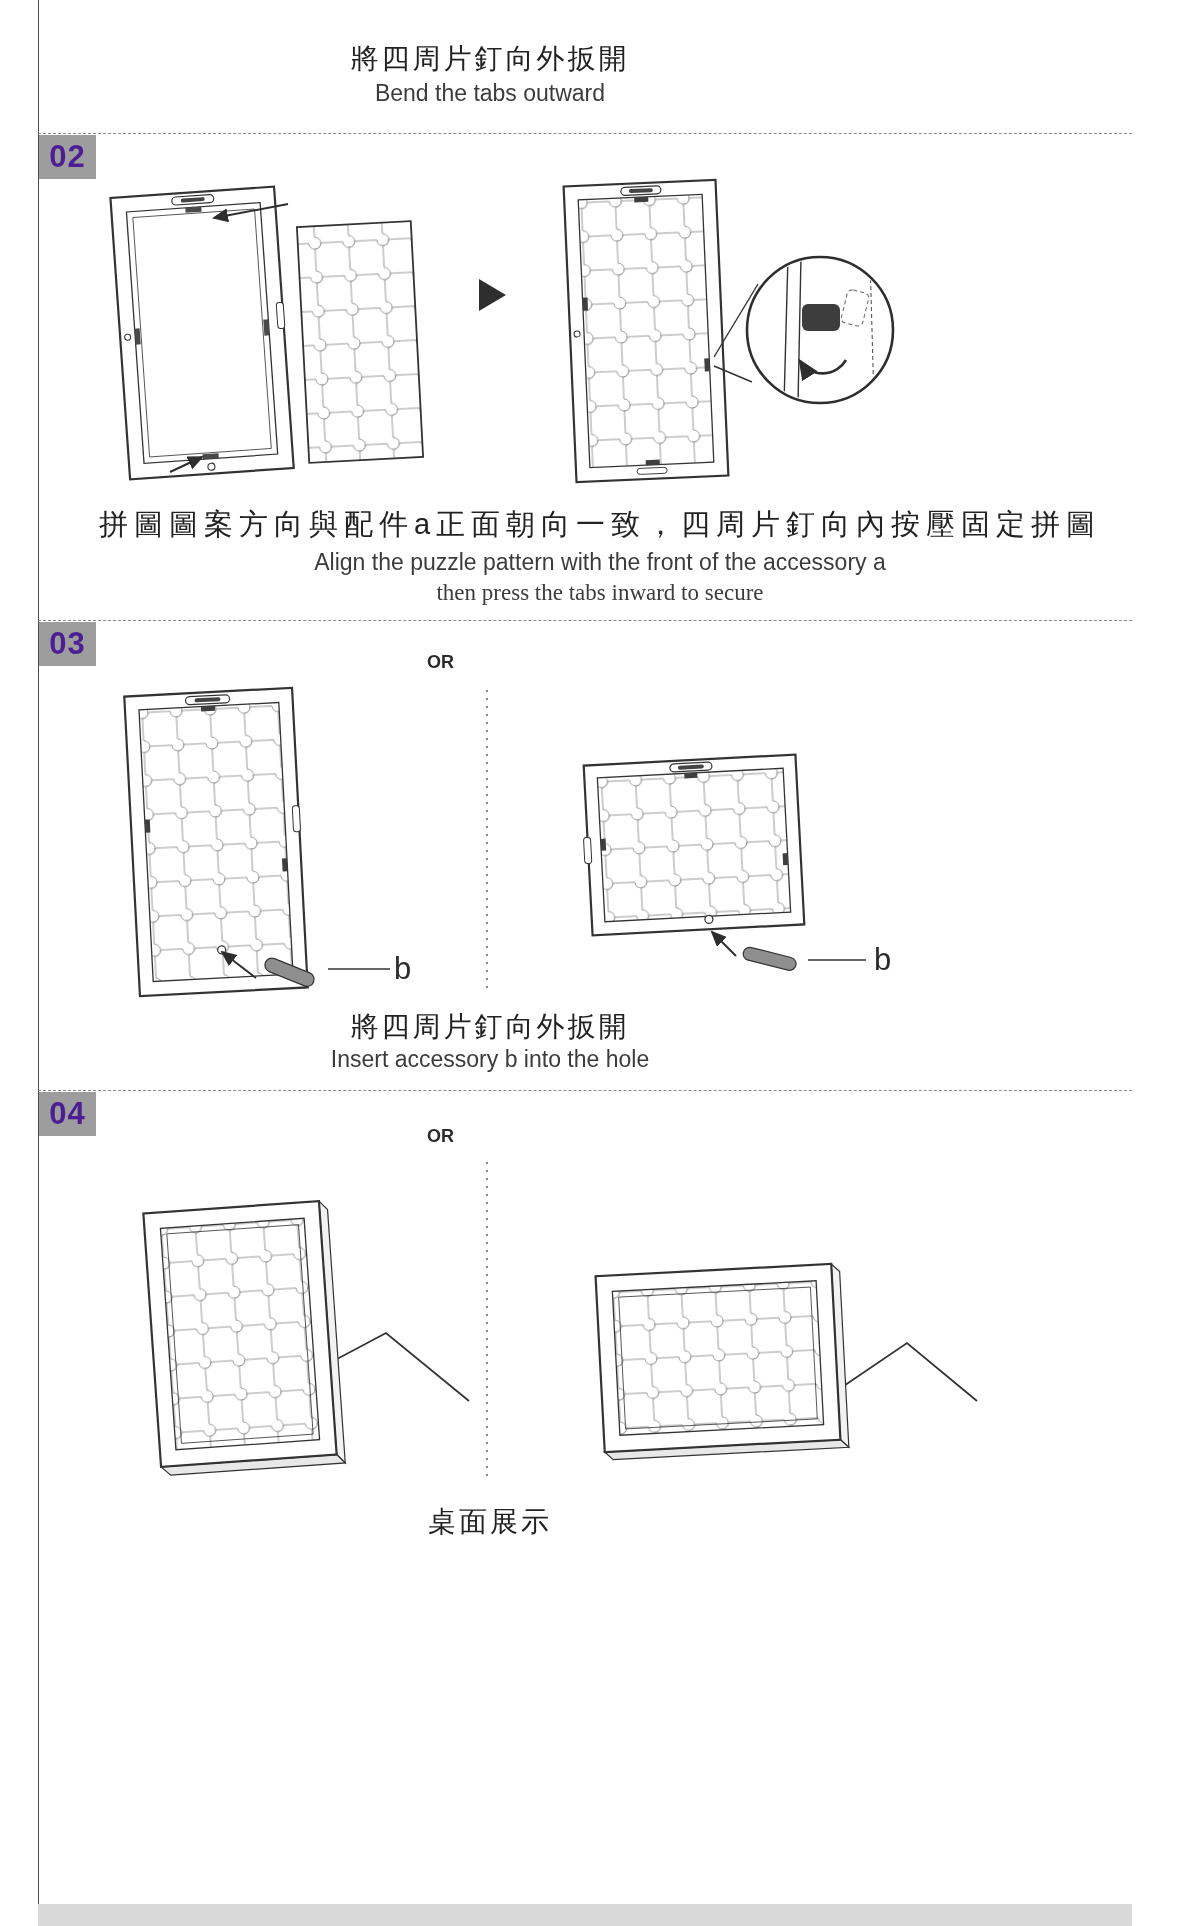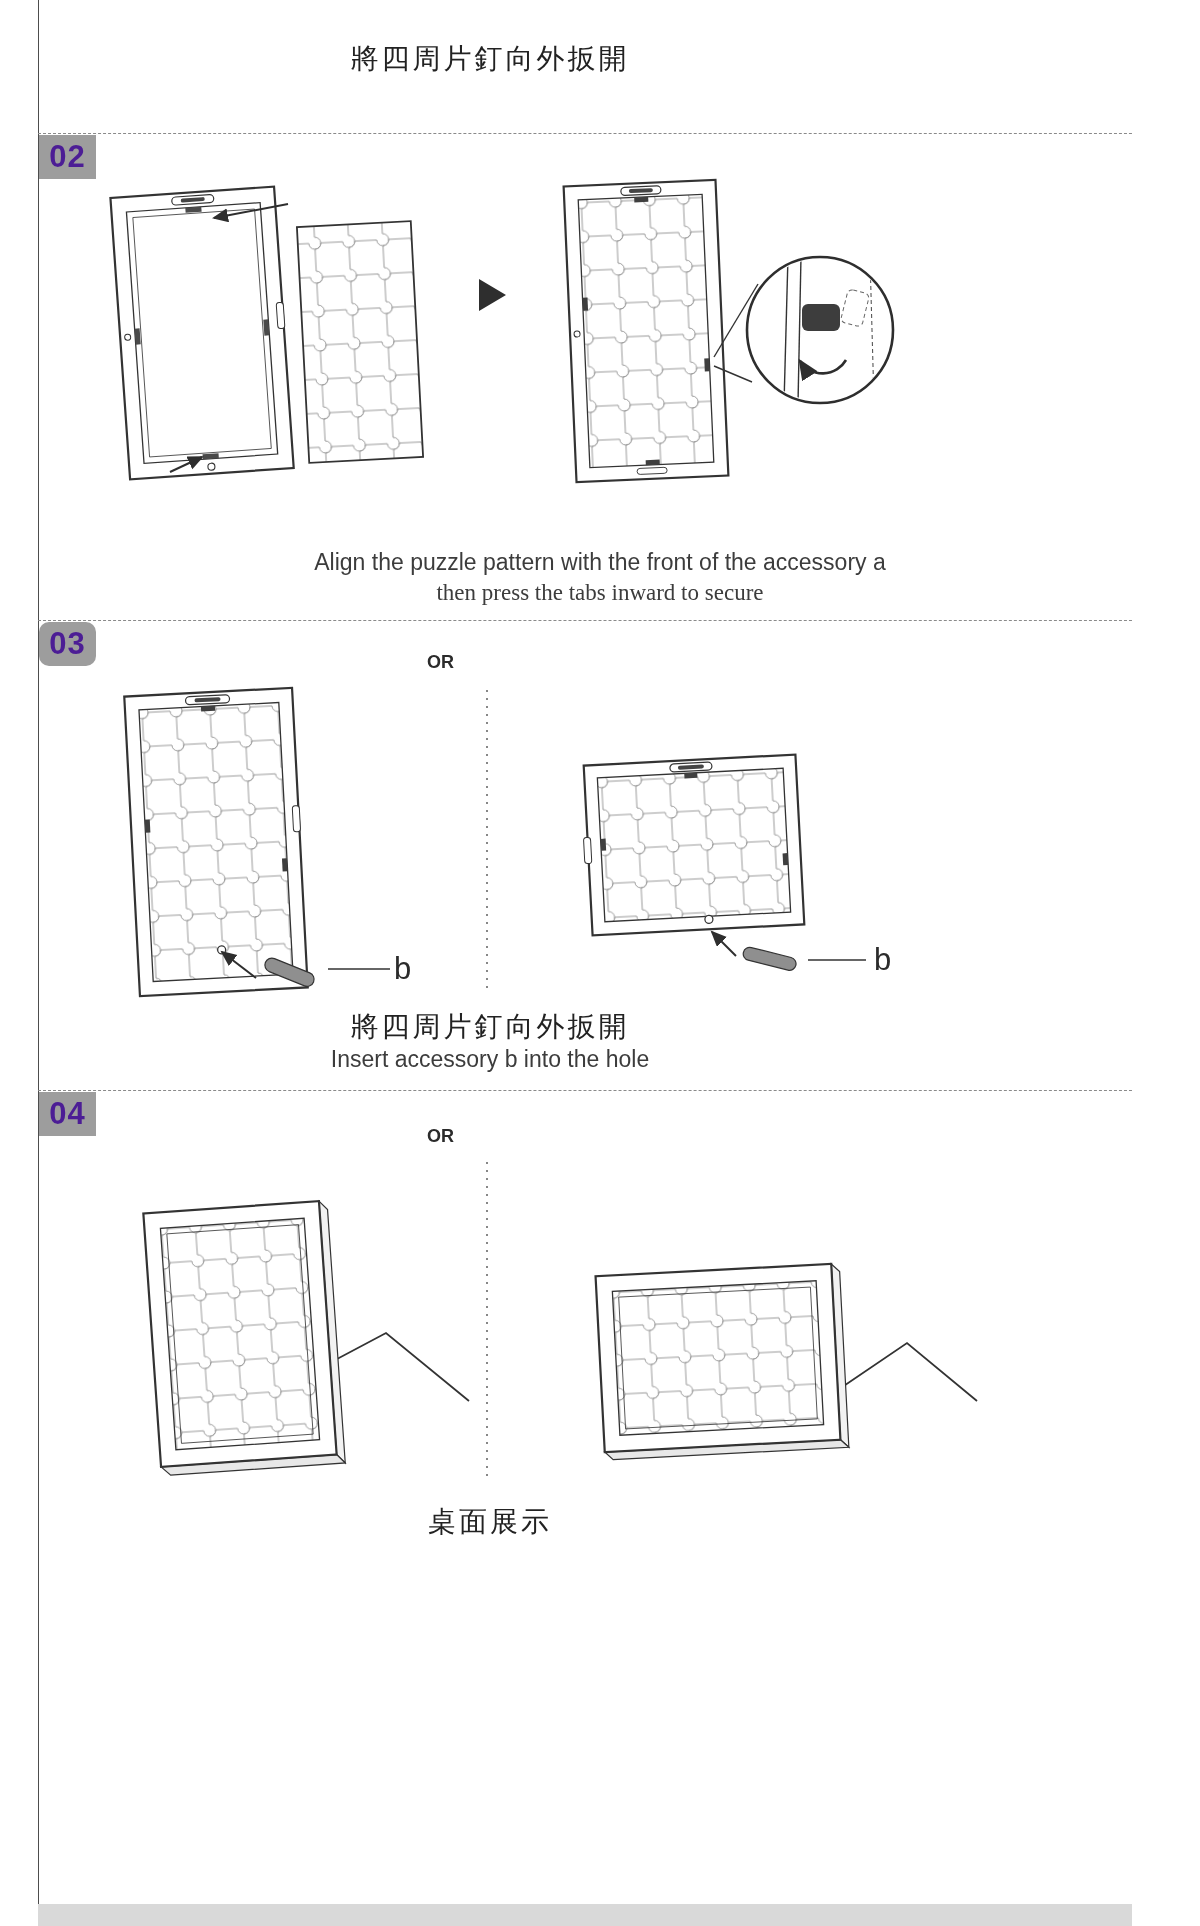--- a/index.html
+++ b/index.html
@@ -21,20 +21,21 @@
   .bottom-strip { position:absolute; left:38px; top:1904px; width:1162px; height:22px; background:#d9d9d9; }
 </style>
 </head>
 <body>
 
 <div class="page">
 
   <div class="left-rule"></div>
 
   <div class="cap zh" style="left:0; width:980px; top:40px;">將四周片釘向外扳開</div>
+  <div class="cap en" style="left:0; width:980px; top:80px;">Bend the tabs outward</div>
 
   <div class="dash-sep" style="top:133px;"></div>
   <div class="step-badge" style="top:135px;">02</div>
 
   <svg class="illus" style="left:80px; top:158px;" width="880" height="345" viewBox="0 0 880 345">
     <defs>
       <pattern id="pz1" width="34" height="34" patternUnits="userSpaceOnUse">
         <rect width="34" height="34" fill="#ffffff"></rect>
         <path d="M0 17 H11 a6 6 0 1 0 12 0 H34 M17 0 V11 a6 6 0 1 1 0 12 V34" fill="none" stroke="#9b9b9b" stroke-width="1"></path>
       </pattern>
@@ -90,25 +91,26 @@
         <line x1="708" y1="98" x2="704" y2="246" stroke="#333" stroke-width="1.4"></line>
         <line x1="721" y1="98" x2="718" y2="246" stroke="#333" stroke-width="1.4"></line>
         <line x1="790" y1="100" x2="794" y2="244" stroke="#555" stroke-width="1.1" stroke-dasharray="4 3"></line>
         <rect x="722" y="146" width="38" height="27" rx="6" fill="#3d3d3d"></rect>
         <rect x="764" y="133" width="22" height="34" rx="5" fill="none" stroke="#666" stroke-dasharray="4 3" transform="rotate(14,775,150)"></rect>
         <path d="M766 202 a27 27 0 0 1 -46 1" fill="none" stroke="#2e2e2e" stroke-width="2.6" marker-end="url(#ah1)"></path>
       </g>
     </g>
   </svg>
 
+  <div class="cap zh zh-wide" style="left:0; width:1200px; top:505px;">拼圖圖案方向與配件a正面朝向一致，四周片釘向內按壓固定拼圖</div>
   <div class="cap en" style="left:0; width:1200px; top:549px;">Align the puzzle pattern with the front of the accessory a</div>
   <div class="cap en" style="left:0; width:1200px; top:580px;font-family:Liberation Serif, serif;">then press the tabs inward to secure</div>
 
   <div class="dash-sep" style="top:620px;"></div>
-  <div class="step-badge" style="top:622px;border-radius:10px;">03</div>
+  <div class="step-badge" style="top:622px;">03</div>
   <div class="or-label" style="left:427px; top:652px;">OR</div>
 
   <svg class="illus" style="left:60px; top:678px;" width="920" height="335" viewBox="0 0 920 335">
     <defs>
       <pattern id="pz2" width="34" height="34" patternUnits="userSpaceOnUse">
         <rect width="34" height="34" fill="#ffffff"></rect>
         <path d="M0 17 H11 a6 6 0 1 0 12 0 H34 M17 0 V11 a6 6 0 1 1 0 12 V34" fill="none" stroke="#9b9b9b" stroke-width="1"></path>
       </pattern>
       <marker id="ah2" markerWidth="9" markerHeight="8" refX="7" refY="3.5" orient="auto">
         <path d="M0,0 L8,3.5 L0,7 Z" fill="#2e2e2e"></path>

